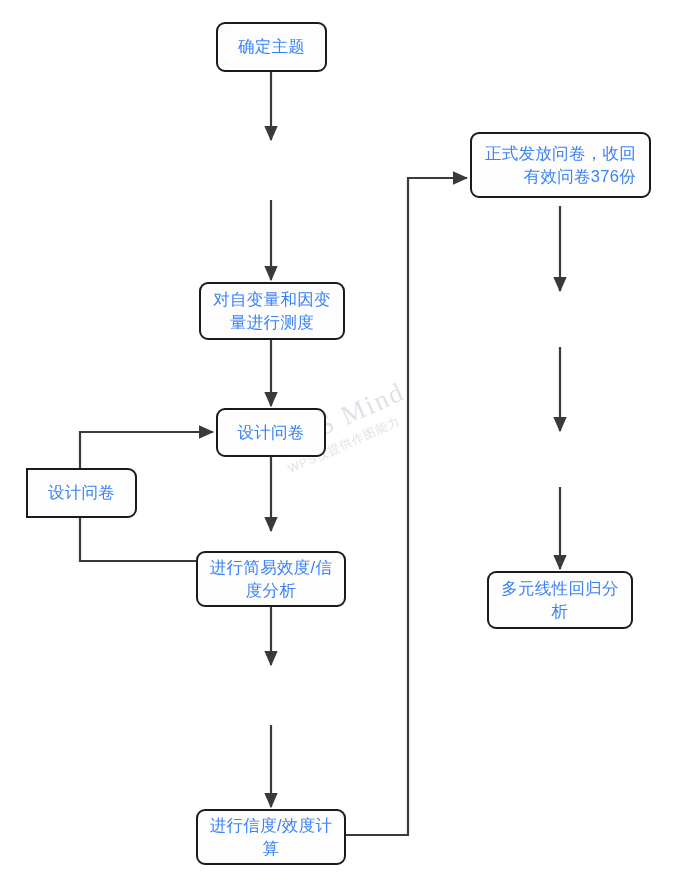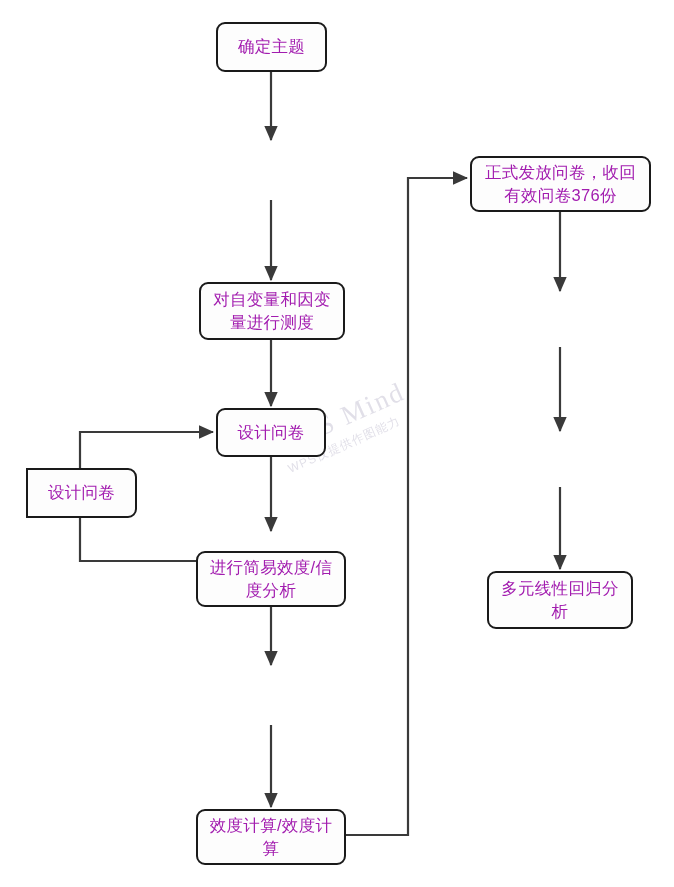--- a/index.html
+++ b/index.html
@@ -29,21 +29,21 @@
   .node {
     position: absolute;
     box-sizing: border-box;
     background: #fdfdfd;
     border: 2px solid #1a1a1a;
     border-radius: 9px;
     display: flex;
     align-items: center;
     justify-content: center;
     text-align: center;
-    color: #a21caf;
+    color: #3b82f6;
     font-size: 16.5px;
     line-height: 1.42;
     letter-spacing: 0.3px;
     padding: 17px 6px;
     z-index: 3;
   }
   .node.flat-left {
     border-top-left-radius: 0;
     border-bottom-left-radius: 0;
   }
@@ -134,25 +134,25 @@
     <span class="node-text">设计问卷</span>
   </div>
 
   <div class="node" style="left:196px; top:551px; width:150px; height:56px;">
     <span class="node-text">进行简易效度/信
 度分析</span>
   </div>
 
 
   <div class="node" style="left:196px; top:809px; width:150px; height:56px;">
-    <span class="node-text">效度计算/效度计
+    <span class="node-text">进行信度/效度计
 算</span>
   </div>
 
-  <div class="node" style="left:470px; top:156px; width:181px; height:56px;">
+  <div class="node" style="left:470px; top:132px; width:181px; height:66px;text-align:right;">
     <span class="node-text">正式发放问卷，收回
 有效问卷376份</span>
   </div>
 
 
 
   <div class="node" style="left:487px; top:571px; width:146px; height:58px;">
     <span class="node-text">多元线性回归分
 析</span>
   </div>

